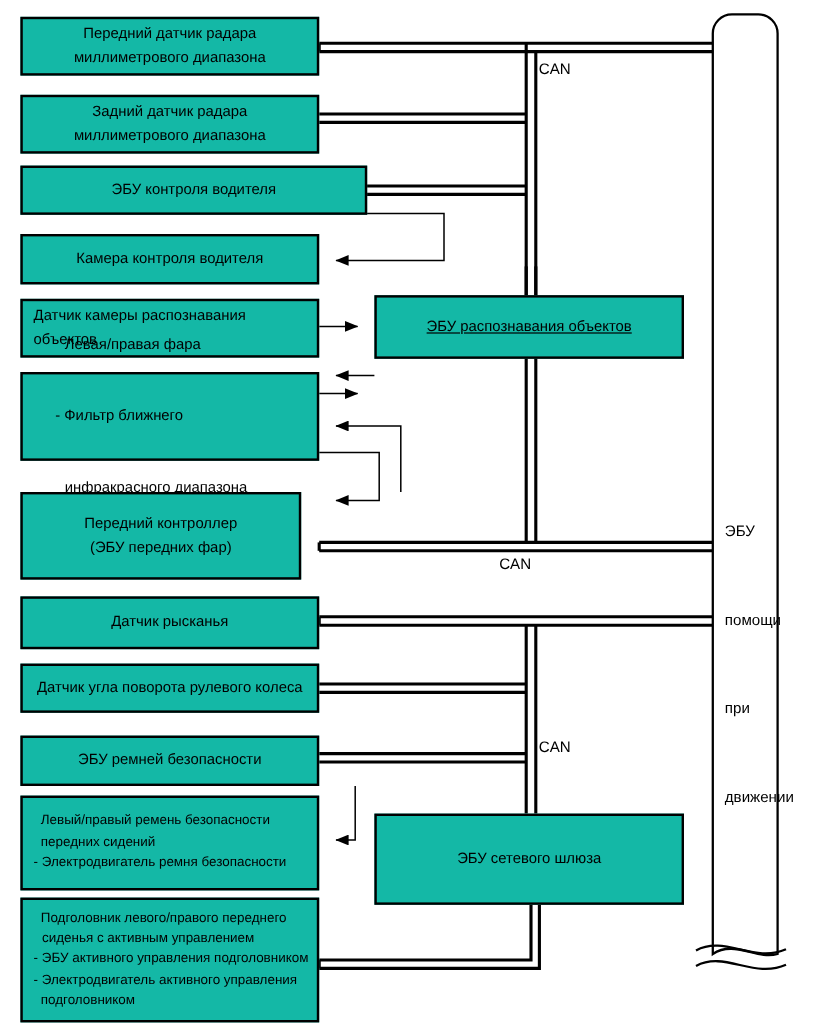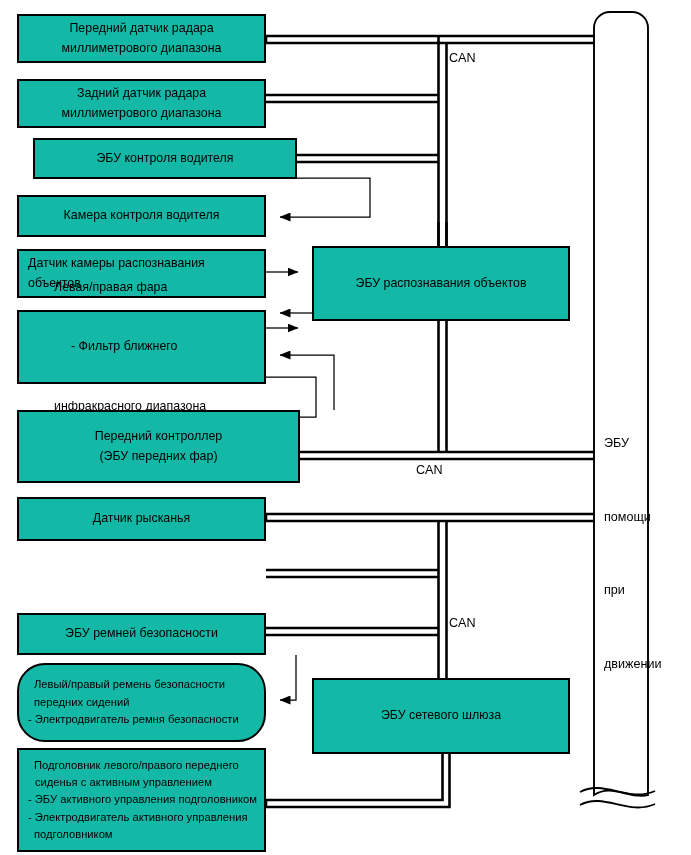--- a/index.html
+++ b/index.html
@@ -135,68 +135,71 @@
   <div class="node c t13 pad14" style="left:17px;top:14px;width:249px;height:49px;">
     <div class="ln">Передний датчик радара</div>
     <div class="ln">миллиметрового диапазона</div>
   </div>
 
   <div class="node c t13 pad14" style="left:17px;top:79px;width:249px;height:49px;">
     <div class="ln">Задний датчик радара</div>
     <div class="ln">миллиметрового диапазона</div>
   </div>
 
-  <div class="node c t13 pad14" style="left:17px;top:138px;width:264px;height:41px;margin-left:16px;">
+  <div class="node c t13 pad14" style="left:17px;top:138px;width:289px;height:41px;">
     <div class="ln">ЭБУ контроля водителя</div>
   </div>
 
   <div class="node c t13 pad14" style="left:17px;top:195px;width:249px;height:42px;">
     <div class="ln">Камера контроля водителя</div>
   </div>
 
   <div class="node l t13 pad10" style="left:17px;top:249px;width:249px;height:49px;">
     <div class="ln">Датчик камеры распознавания</div>
     <div class="ln">объектов</div>
   </div>
 
   <div class="node l t13 pad14" style="left:17px;top:310px;width:249px;height:74px;gap:40px;">
     <div class="ln" style="padding-left:35px;">Левая/правая фара</div>
-    <div class="ln" style="padding-left:52px;">- Фильтр ближнего</div>
+    <div class="ln" style="padding-left:27px;">- Фильтр ближнего</div>
     <div class="ln" style="padding-left:35px;">инфракрасного диапазона</div>
   </div>
 
-  <div class="node c t13 pad14" style="left:17px;top:410px;width:283px;height:73px;">
+  <div class="node c t13 pad14" style="left:17px;top:410px;width:234px;height:73px;">
     <div class="ln">Передний контроллер</div>
     <div class="ln">(ЭБУ передних фар)</div>
   </div>
 
   <div class="node c t13 pad14" style="left:17px;top:497px;width:249px;height:44px;">
     <div class="ln">Датчик рысканья</div>
   </div>
 
+  <div class="node c t13 pad6" style="left:17px;top:553px;width:249px;height:41px;">
+    <div class="ln">Датчик угла поворота рулевого колеса</div>
+  </div>
 
   <div class="node c t13 pad14" style="left:17px;top:613px;width:249px;height:42px;">
     <div class="ln">ЭБУ ремней безопасности</div>
   </div>
 
-  <div class="node l t11 pad10" style="left:17px;top:663px;width:249px;height:79px;border-radius:28px;">
+  <div class="node l t11 pad10" style="left:17px;top:663px;width:249px;height:79px;">
     <div class="ln" style="padding-left:15px;">Левый/правый ремень безопасности</div>
     <div class="ln" style="padding-left:15px;">передних сидений</div>
     <div class="ln">- Электродвигатель ремня безопасности</div>
   </div>
 
   <div class="node l t11 pad10" style="left:17px;top:748px;width:249px;height:104px;">
     <div class="ln" style="padding-left:15px;">Подголовник левого/правого переднего</div>
     <div class="ln" style="padding-left:16px;">сиденья с активным управлением</div>
     <div class="ln">- ЭБУ активного управления подголовником</div>
     <div class="ln">- Электродвигатель активного управления</div>
     <div class="ln" style="padding-left:15px;">подголовником</div>
   </div>
 
-  <div class="node c t13 pad14" style="left:312px;top:246px;width:258px;height:75px;">
+  <div class="node c t13 pad14" style="left:312px;top:246px;width:258px;height:53px;text-decoration:underline;">
     <div class="ln">ЭБУ распознавания объектов</div>
   </div>
 
   <div class="node c t13 pad14" style="left:312px;top:678px;width:258px;height:76px;align-items:center;">
     <div class="ln">ЭБУ сетевого шлюза</div>
   </div>
 
   <div class="vbartxt" style="left:604px;top:382px;width:80px;">
     <div>ЭБУ</div>
     <div>помощи</div>

